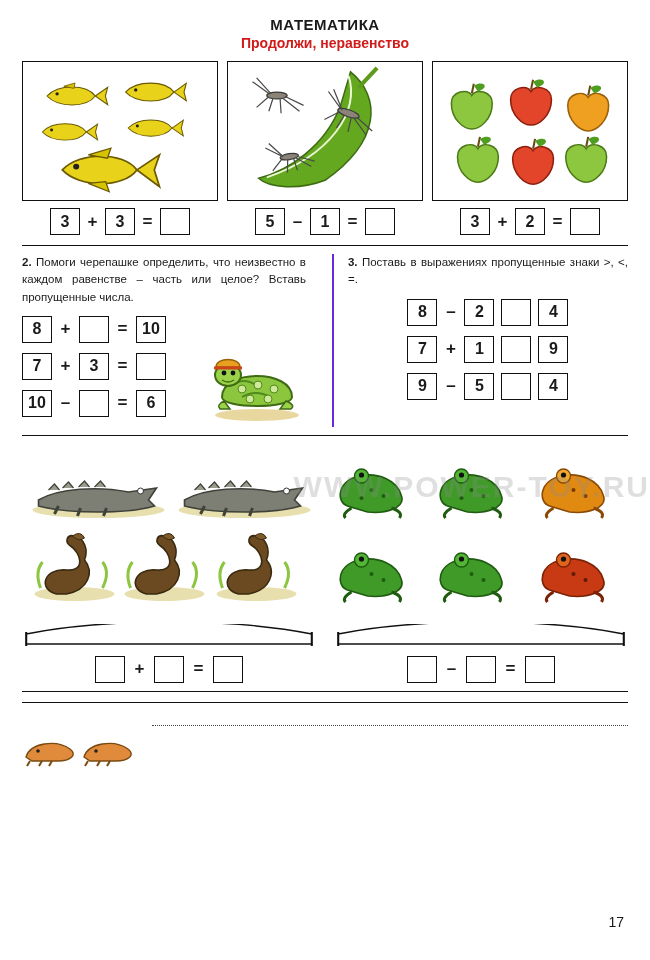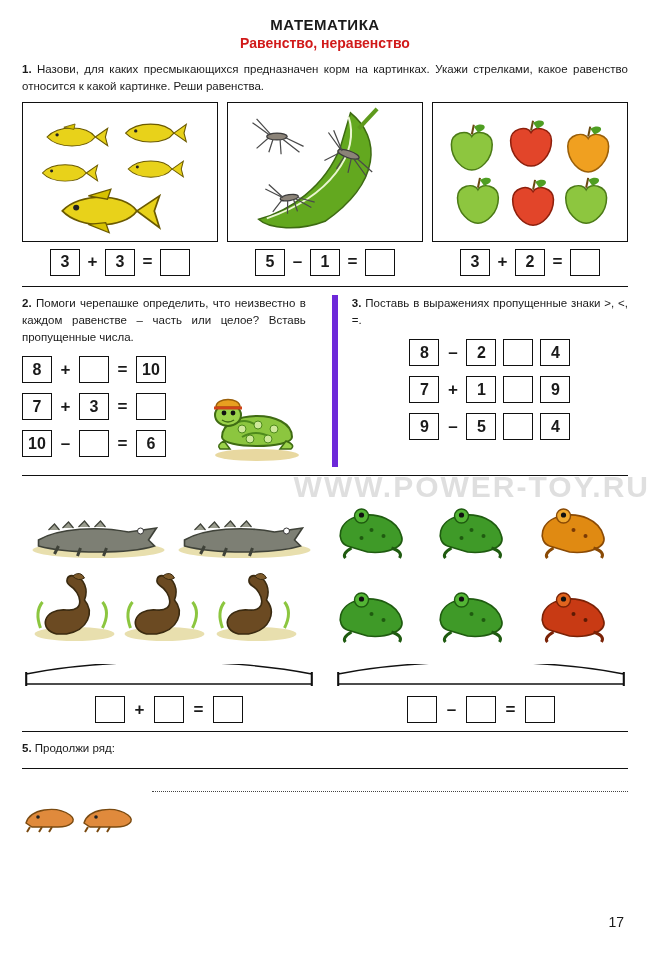--- a/index.html
+++ b/index.html
@@ -86,21 +86,21 @@
     text-align: center;
   }
 
   hr.sep { border:none; border-top:1px solid #111; margin: 8px 0 8px 0; }
 
   .two-col {
     display: flex;
     gap: 14px;
   }
   .col-left { width: 308px; padding-right: 12px; }
-  .col-right { width: 308px; padding-left: 14px; border-left: 6px solid #6d28d9; }
+  .col-right { width: 308px; padding-left: 14px; border-left: 2px solid #6d28d9; }
   .mid-wrap { position: relative; }
 
   .eqline {
     display: flex;
     align-items: center;
     gap: 7px;
     margin: 10px 0;
   }
   .turtle {
     position: absolute;
@@ -160,26 +160,22 @@
   }
   .row5 { position: relative; height: 56px; }
   .moles { position:absolute; left:0; top: 8px; display:flex; gap: 8px;}
 </style>
 </head>
 <body>
 
 <div class="page">
 
   <div class="title">МАТЕМАТИКА</div>
-  <div class="subtitle">Равенство,  неравенство</div>
-
-  <div class="task">
-    <span class="tasknum">1.</span>
-    <span>Назови, для каких пресмыкающихся предназначен корм на картинках. Укажи стрелками, какое равенство относится к какой картинке. Реши равенства.</span>
-  </div>
+  <div class="subtitle">Продолжи,  неравенство</div>
+
 
   <div class="row-pics">
     <div class="pic">
       <svg viewBox="0 0 190 140" width="100%" height="100%" preserveAspectRatio="none">
         <g>
           <g transform="translate(18,18) scale(0.55)">
             <path d="M10 30 C30 8, 80 8, 96 30 C80 52, 30 52, 10 30 Z" fill="#e8d21a" stroke="#6b5a00" stroke-width="2"></path>
             <path d="M96 30 L118 14 L114 30 L118 46 Z" fill="#e8d21a" stroke="#6b5a00" stroke-width="2"></path>
             <circle cx="28" cy="26" r="3" fill="#222"></circle>
             <path d="M40 12 L60 6 L58 16 Z" fill="#d7c200" stroke="#6b5a00" stroke-width="1.5"></path>
@@ -513,24 +509,20 @@
       <div class="box"></div>
       <div class="op">–</div>
       <div class="box"></div>
       <div class="op">=</div>
       <div class="box"></div>
     </div>
   </div>
 
   <hr class="sep">
 
-  <div class="task">
-    <span class="tasknum">5.</span>
-    <span>Продолжи ряд:</span>
-  </div>
   <div class="solidline"></div>
   <div class="row5">
     <div class="moles">
       <svg viewBox="0 0 120 34" width="120" height="34">
         <g>
           <path d="M4 24 C8 10, 34 6, 48 16 C56 22, 48 28, 36 28 L10 28 Z" fill="#e08a3c" stroke="#7a4a10" stroke-width="1.4"></path>
           <circle cx="16" cy="18" r="1.8" fill="#222"></circle>
           <path d="M8 28 l-3 5 M20 28 l-3 5 M30 28 l-3 5" stroke="#7a4a10" stroke-width="2"></path>
         </g>
         <g transform="translate(58,0)">

